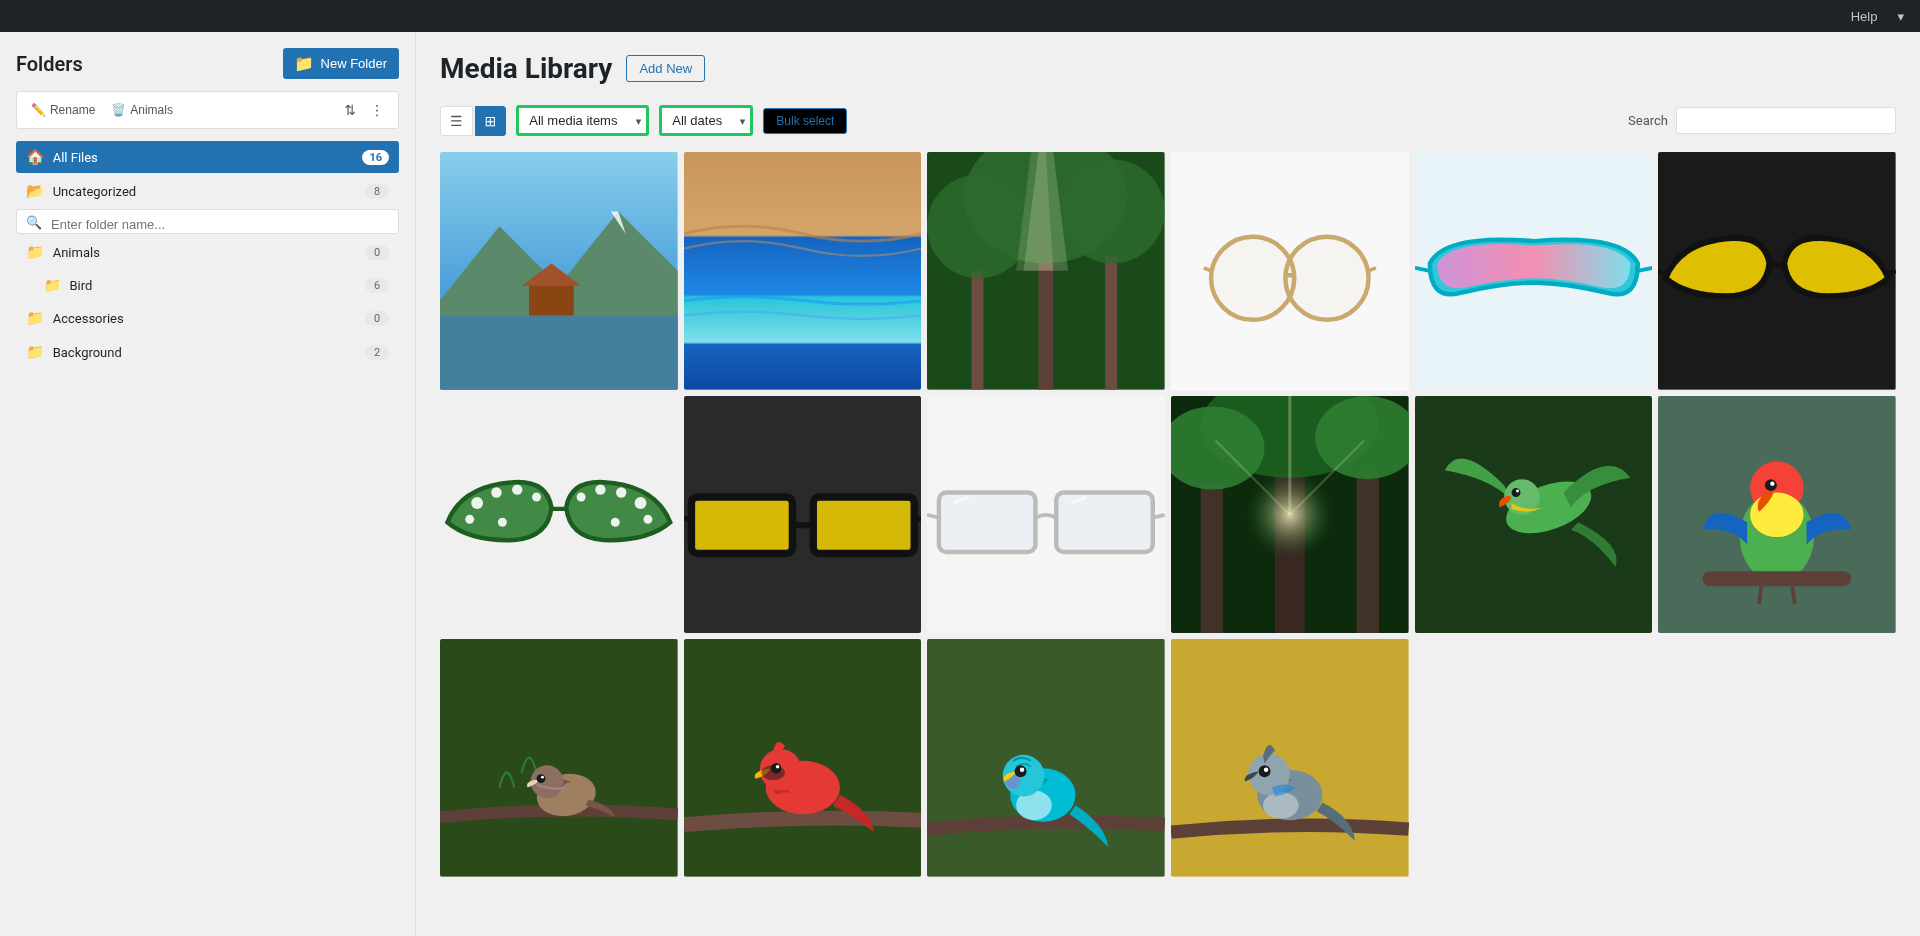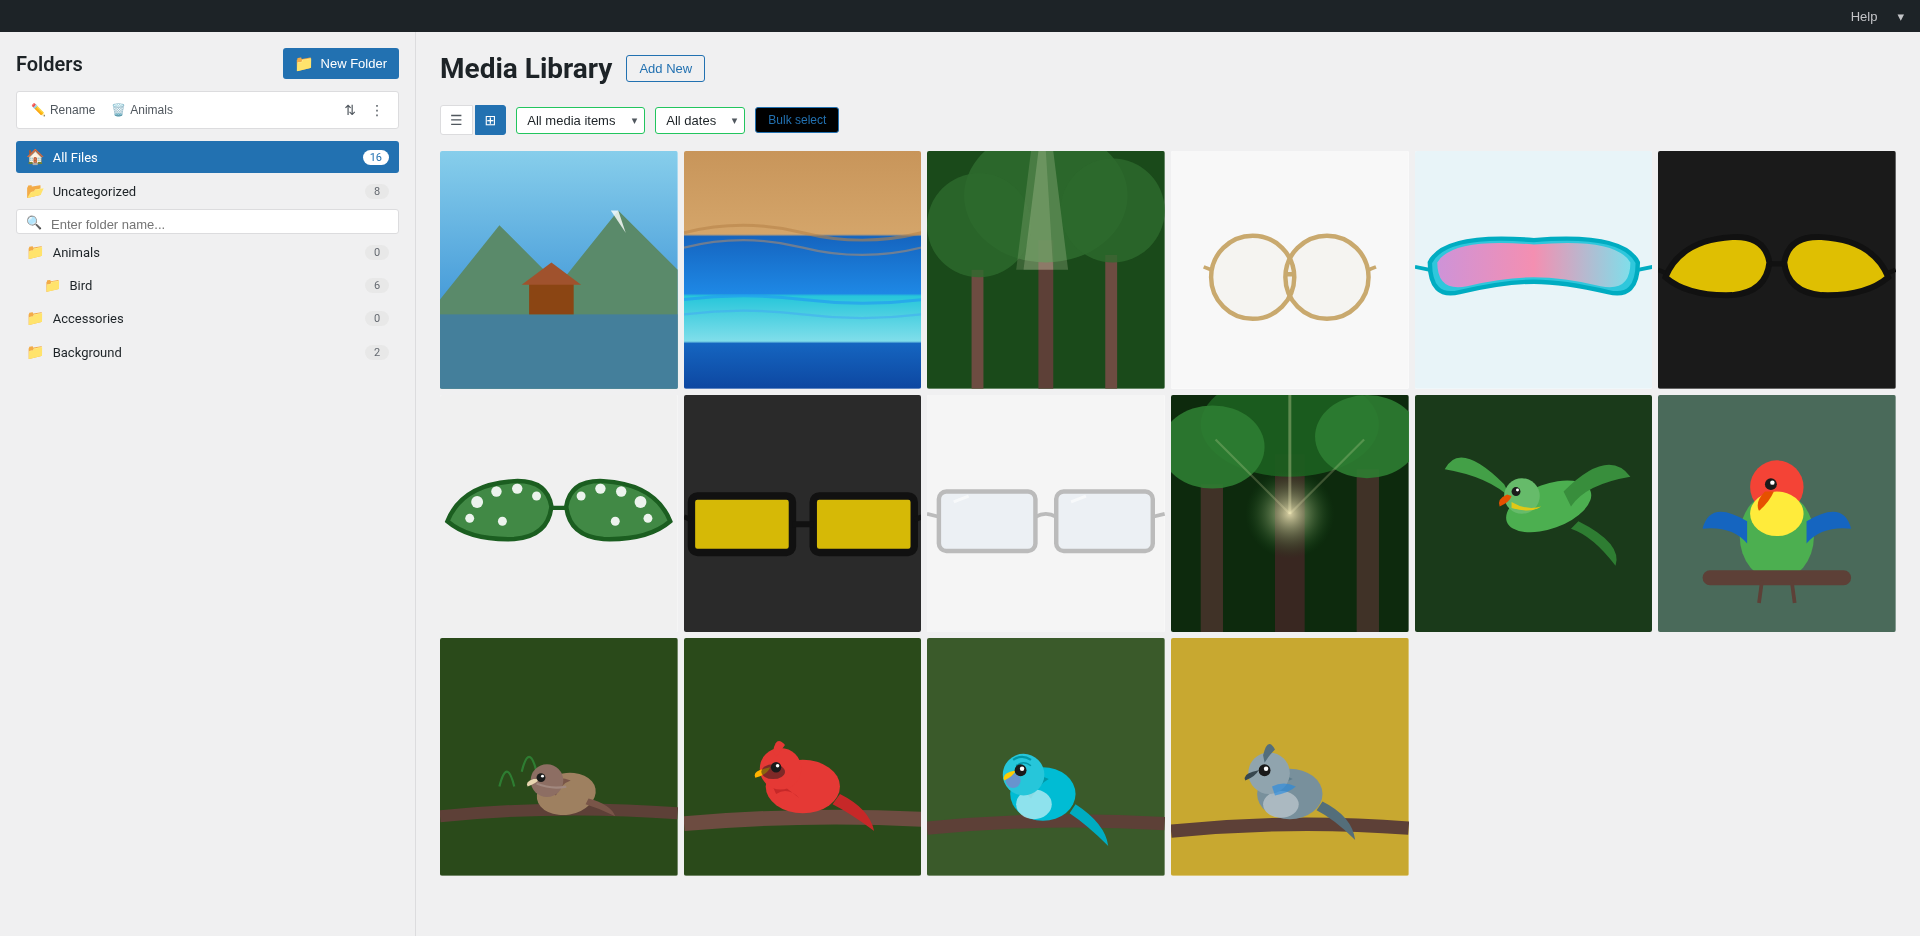--- a/index.html
+++ b/index.html
@@ -25,21 +25,21 @@
     .toolbar-sep { margin-left: auto; display: flex; align-items: center; gap: 6px; }
     .sort-btn, .more-btn { background: transparent; border: none; color: #50575e; cursor: pointer; font-size: 14px; padding: 2px 4px; }
 
     
     .folder-list { display: flex; flex-direction: column; gap: 2px; }
     .folder-item { display: flex; align-items: center; padding: 7px 10px; border-radius: 3px; cursor: pointer; }
     .folder-item.active { background: #2271b1; color: #fff; }
     .folder-item .folder-icon { margin-right: 8px; font-size: 15px; }
     .folder-item .folder-name { flex: 1; font-size: 13px; }
     .folder-item .folder-count { font-size: 11px; color: #646970; background: #e8e8e8; border-radius: 10px; padding: 1px 7px; min-width: 24px; text-align: center; }
-    .folder-item.active .folder-count { color: #2271b1; background: #fff; }
+    .folder-item.active .folder-count { color: #2271b1; background: #fff; font-weight: bold; }
     .folder-item.active .folder-icon { color: #fff; }
 
     
     .sub-folder { padding-left: 28px; }
     .sub-folder .folder-icon { font-size: 14px; }
 
     
     .folder-input-wrap { position: relative; }
     .folder-input { width: 100%; padding: 7px 10px 1px 34px; border: 1px solid #dcdcde; border-radius: 3px; font-size: 13px; color: #50575e; background: #fff; }
     .folder-input-icon { position: absolute; left: 10px; top: 50%; transform: translateY(-50%); color: #999; font-size: 13px; }
@@ -50,21 +50,21 @@
     .content-title { font-size: 28px; font-weight: 700; color: #1d2327; }
     .add-new-btn { border: 1px solid #2271b1; color: #2271b1; background: transparent; padding: 5px 12px; border-radius: 3px; font-size: 13px; cursor: pointer; }
 
     
     .filter-bar { display: flex; align-items: center; gap: 10px; margin-bottom: 16px; }
     .view-toggle { display: flex; gap: 2px; }
     .view-btn { background: #fff; border: 1px solid #dcdcde; padding: 6px 9px; cursor: pointer; color: #50575e; font-size: 14px; }
     .view-btn.active { background: #2271b1; color: #fff; border-color: #2271b1; }
     .view-btn:first-child { border-radius: 3px 0 0 3px; }
     .view-btn:last-child { border-radius: 0 3px 3px 0; }
-    .filter-select { background: #fff; border: 1px solid #22c55e; border-radius: 3px; padding: 5px 28px 5px 10px; font-size: 13px; color: #1d2327; cursor: pointer; appearance: none; -webkit-appearance: none; position: relative; }
+    .filter-select { background: #fff; border: 3px solid #22c55e; border-radius: 3px; padding: 5px 28px 5px 10px; font-size: 13px; color: #1d2327; cursor: pointer; appearance: none; -webkit-appearance: none; position: relative; }
     .select-wrap { position: relative; display: inline-block; }
     .select-wrap::after { content: '▾'; position: absolute; right: 8px; top: 50%; transform: translateY(-50%); color: #50575e; font-size: 11px; pointer-events: none; }
     .bulk-select-btn { background: #000000; border: 1px solid #2271b1; color: #2271b1; border-radius: 3px; padding: 5px 12px; font-size: 12px; cursor: pointer; }
     .search-wrap { margin-left: auto; display: flex; align-items: center; gap: 8px; }
     .search-label { color: #50575e; font-size: 13px; }
     .search-input { border: 1px solid #dcdcde; border-radius: 3px; padding: 5px 10px; font-size: 13px; width: 220px; }
 
     
     .media-grid { display: grid; grid-template-columns: repeat(6, 1fr); gap: 6px; }
     .media-item { aspect-ratio: 1; background: #fff; border-radius: 2px; overflow: hidden; cursor: pointer; position: relative; }
@@ -180,20 +180,24 @@
       <div class="select-wrap">
         <select class="filter-select">
           <option>All dates</option>
           <option>2024</option>
           <option>2023</option>
         </select>
       </div>
 
       <button class="bulk-select-btn">Bulk select</button>
 
+      <div class="search-wrap">
+        <span class="search-label">Search</span>
+        <input class="search-input" type="text" style="">
+      </div>
     </div>
 
     <div class="media-grid">
 
       <div class="media-item">
         <svg class="thumb-svg" viewBox="0 0 160 160" xmlns="http://www.w3.org/2000/svg">
           <defs>
             <linearGradient id="sky1" x1="0" y1="0" x2="0" y2="1">
               <stop offset="0%" stop-color="#87ceeb"></stop>
               <stop offset="60%" stop-color="#4a9eda"></stop>

